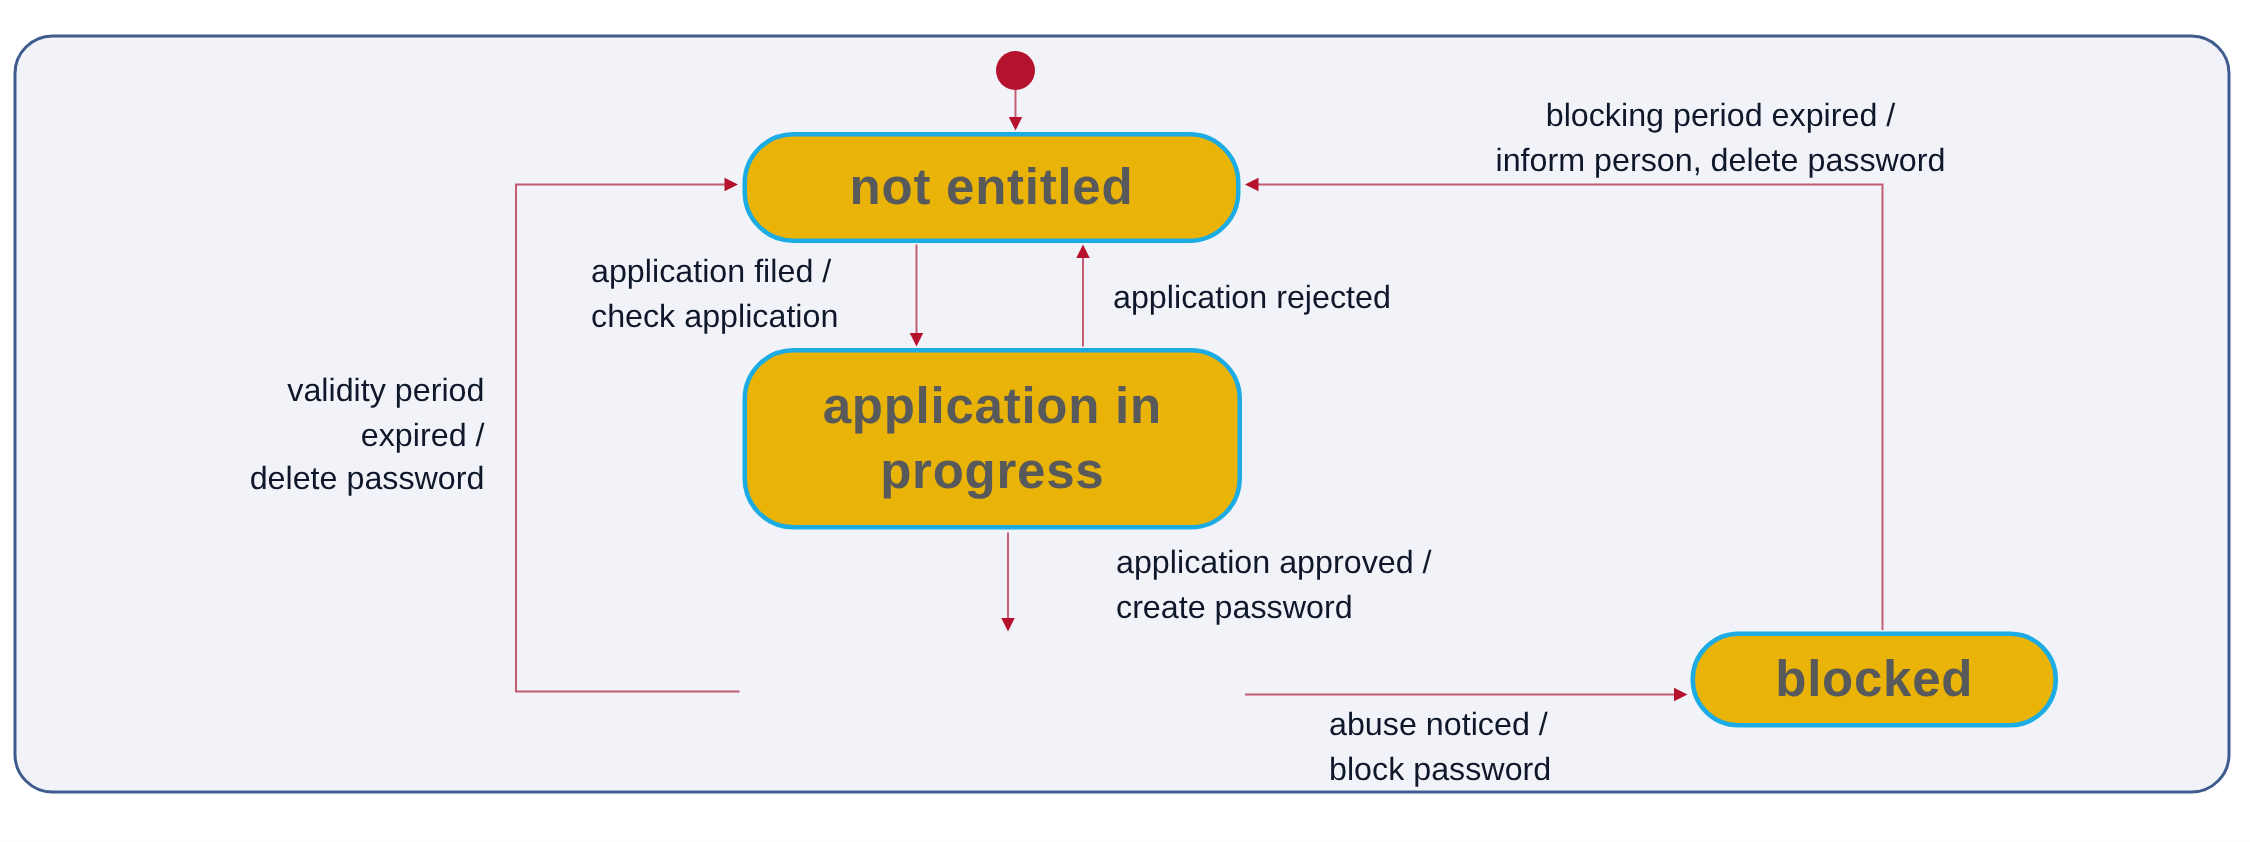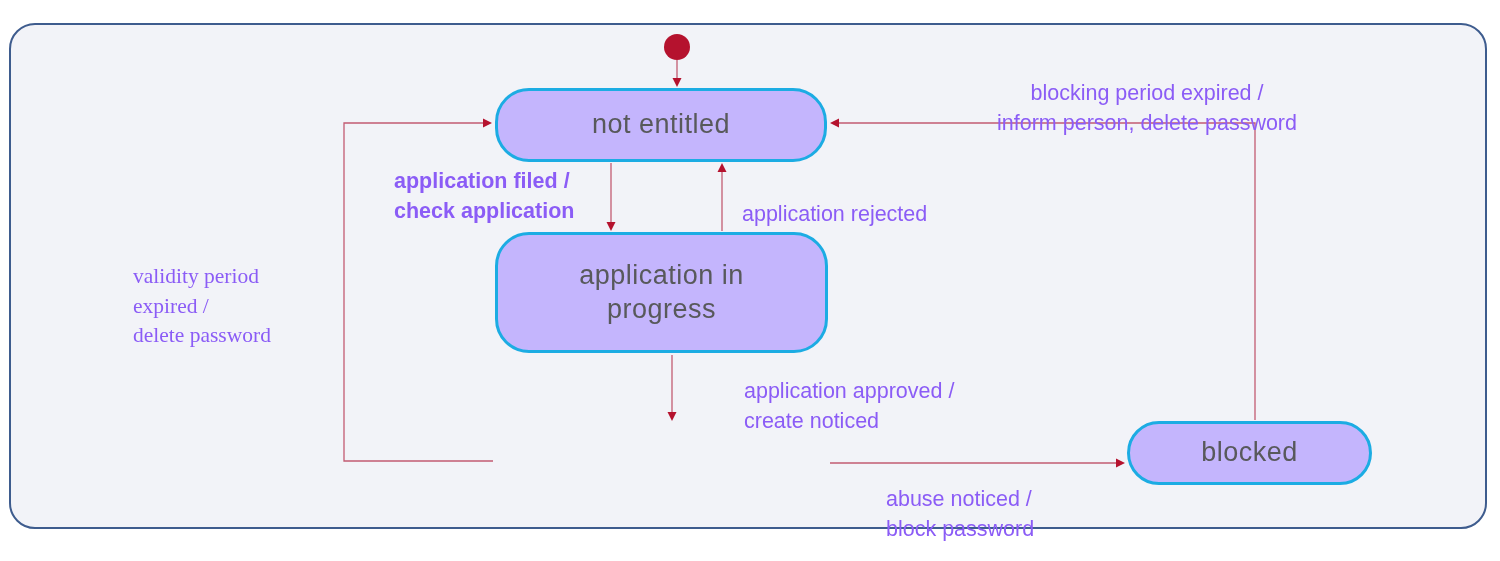--- a/index.html
+++ b/index.html
@@ -1,28 +1,28 @@
 <!DOCTYPE html>
 <html><head>
 <meta charset="utf-8">
 <style>
   html,body{margin:0;padding:0;background:#ffffff;}
   .page{position:relative;width:1500px;height:561px;background:#ffffff;overflow:hidden;
         font-family:"Liberation Sans",sans-serif;}
   .canvas{position:absolute;left:9px;top:23px;width:1474px;height:502px;
           border:2.5px solid #3E5C8E;border-radius:26px;background:#F2F3F8;}
   .edges{position:absolute;left:0;top:0;width:1500px;height:561px;pointer-events:none;}
-  .state{position:absolute;box-sizing:border-box;background:#c4b5fd;
+  .state{position:absolute;box-sizing:border-box;background:#eab308;
          border:3.5px solid #1CACE3;border-radius:34px;
          display:flex;align-items:center;justify-content:center;text-align:center;
-         color:#58595B;font-size:27px;line-height:1.25;letter-spacing:0.5px;}
+         color:#58595B;font-size:34px;line-height:1.25;letter-spacing:0.5px;font-weight:bold;}
   .initial-dot{position:absolute;width:26px;height:26px;border-radius:50%;background:#B5122E;}
-  .edge-label{position:absolute;color:#8b5cf6;font-size:21.5px;line-height:1.38;
-              white-space:pre-line;margin-top:16px;}
-  .ta-right{font-family:Liberation Serif, serif;}
+  .edge-label{position:absolute;color:#0f172a;font-size:21.5px;line-height:1.38;
+              white-space:pre-line;}
+  .ta-right{text-align:right;}
   .ta-center{text-align:center;}
   .line{fill:none;stroke:#C25B72;stroke-width:1.3px;}
   .head{fill:#B5122E;stroke:none;}
 </style>
 </head>
 <body>
 
 <div class="page">
 
   <div class="canvas"></div>
@@ -59,27 +59,27 @@
 
   <div class="state" style="left:495px;top:232px;width:333px;height:121px;padding:16px 40px;">
     <span>application in progress</span>
   </div>
 
 
   <div class="state" style="left:1127px;top:421px;width:245px;height:64px;">
     <span>blocked</span>
   </div>
 
-  <div class="edge-label" style="left:394px;top:151px;font-weight:bold;">application filed /
+  <div class="edge-label" style="left:394px;top:167px;">application filed /
 check application</div>
 
   <div class="edge-label" style="left:742px;top:184px;text-align:center;">application rejected</div>
 
   <div class="edge-label" style="left:744px;top:361px;">application approved /
-create noticed</div>
+create password</div>
 
   <div class="edge-label" style="left:886px;top:469px;">abuse noticed /
 block password</div>
 
   <div class="edge-label ta-center" style="left:977px;top:63px;width:340px;">blocking period expired /
 inform person, delete password</div>
 
   <div class="edge-label ta-right" style="left:133px;top:246px;width:190px;">validity period
 expired /
 delete password</div>

